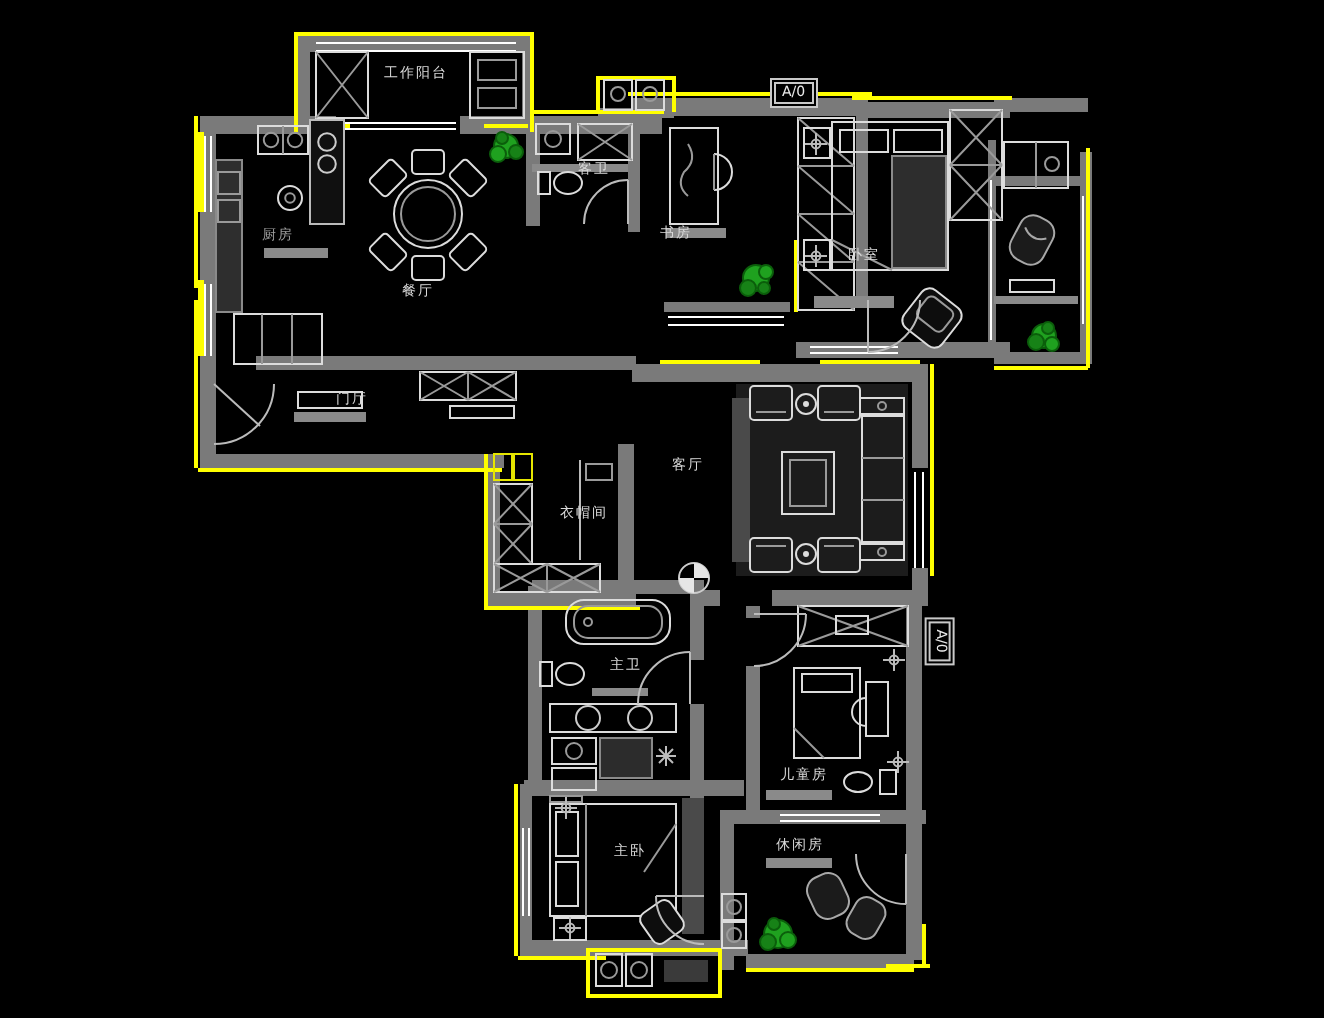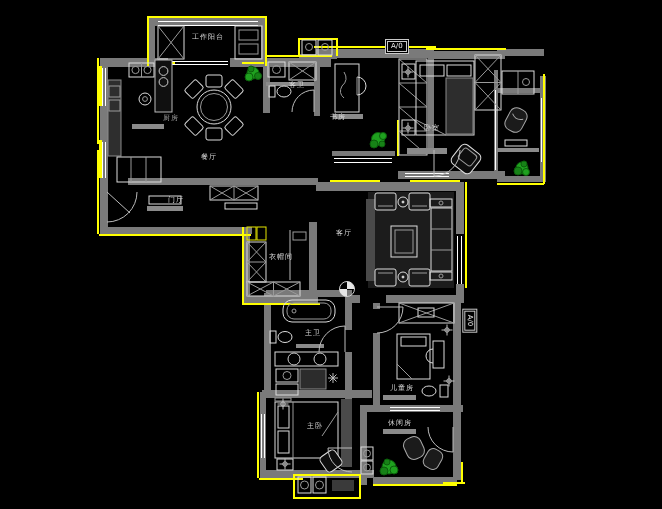--- a/index.html
+++ b/index.html
@@ -1,21 +1,21 @@
 <!DOCTYPE html>
 <html><head>
 <meta charset="utf-8">
 <style>
   html,body{margin:0;padding:0;background:#000;}
   #stage{position:relative;width:637px;height:509px;background:#000;overflow:hidden;
          font-family:"DejaVu Sans",sans-serif;}
   #plan-svg{position:absolute;left:0;top:0;}
   .lbl{position:absolute;transform:translate(-50%,-50%);font-size:7px;line-height:1;
        color:#d9d9d9;letter-spacing:1px;white-space:nowrap;}
-  .lbl.dim{color:#9f9f9f;margin-left:32px;}
+  .lbl.dim{color:#9f9f9f;}
   .marker{position:absolute;border:1px solid #c9c9c9;background:#000;padding:1px;}
   .marker-inner{display:block;border:1px solid #c9c9c9;font-size:7px;line-height:9px;
        padding:0 3px;color:#eaeaea;letter-spacing:0;}
   .marker.rot{transform:rotate(90deg);transform-origin:center;}
 </style>
 </head>
 <body>
 
 <div id="stage">
 
@@ -506,27 +506,27 @@
       <circle r="7" fill="#1fa11f"></circle>
           <circle cx="-5" cy="4" r="4" fill="#178217"></circle>
           <circle cx="5" cy="3" r="4" fill="#1fa11f"></circle>
           <circle cx="-2" cy="-5" r="3" fill="#178217"></circle>
     </g>
   </g>
 </svg>
 
 <div class="lbl" style="left:208px;top:37px">工作阳台</div>
 <div class="lbl dim" style="left:139px;top:118px">厨房</div>
-<div class="lbl" style="left:209px;top:157px">餐厅</div>
+<div class="lbl" style="left:209px;top:146px">餐厅</div>
 <div class="lbl" style="left:297px;top:85px">客卫</div>
 <div class="lbl" style="left:338px;top:117px">书房</div>
 <div class="lbl" style="left:432px;top:128px">卧室</div>
 <div class="lbl" style="left:176px;top:200px">门厅</div>
 <div class="lbl" style="left:344px;top:233px">客厅</div>
-<div class="lbl" style="left:281px;top:257px">衣帽间</div>
+<div class="lbl" style="left:292px;top:257px">衣帽间</div>
 <div class="lbl" style="left:313px;top:333px">主卫</div>
 <div class="lbl" style="left:402px;top:388px">儿童房</div>
 <div class="lbl" style="left:315px;top:426px">主卧</div>
 <div class="lbl" style="left:400px;top:423px">休闲房</div>
 
 <div class="marker" style="left:385px;top:39px">
   <span class="marker-inner">A/0</span>
 </div>
 <div class="marker rot" style="left:458px;top:313px">
   <span class="marker-inner">A/0</span>

